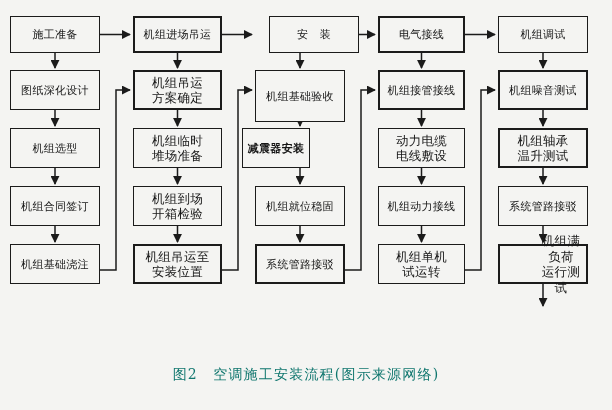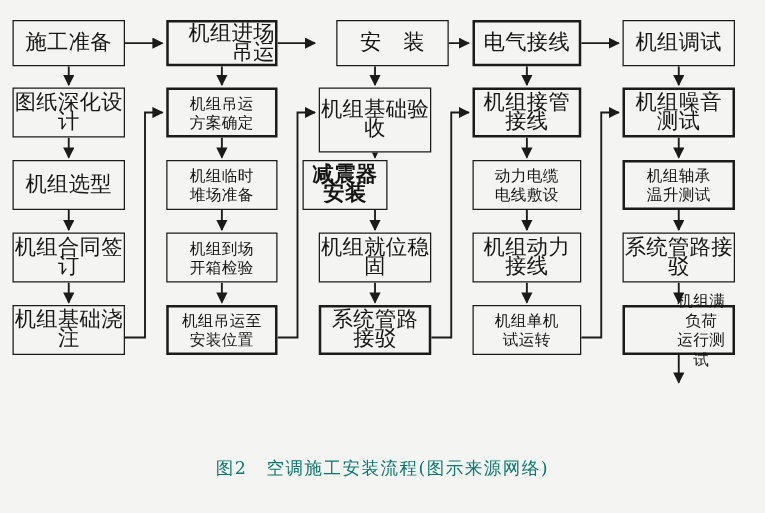--- a/index.html
+++ b/index.html
@@ -25,21 +25,21 @@
   .node-box {
     position: absolute;
     box-sizing: border-box;
     background: #f4f4f2;
     border: 1.4px solid #1b1b1b;
     display: flex;
     align-items: center;
     justify-content: center;
     text-align: center;
     color: #161616;
-    font-size: 17px;
+    font-size: 11px;
     line-height: 15px;
     letter-spacing: 0.3px;
     white-space: pre-line;
     font-family: "DejaVu Sans", "Liberation Sans", sans-serif;
   }
   .node-box.heavy {
     border-width: 2.1px;
   }
   .node-box.two-line {
     font-size: 12.5px;

